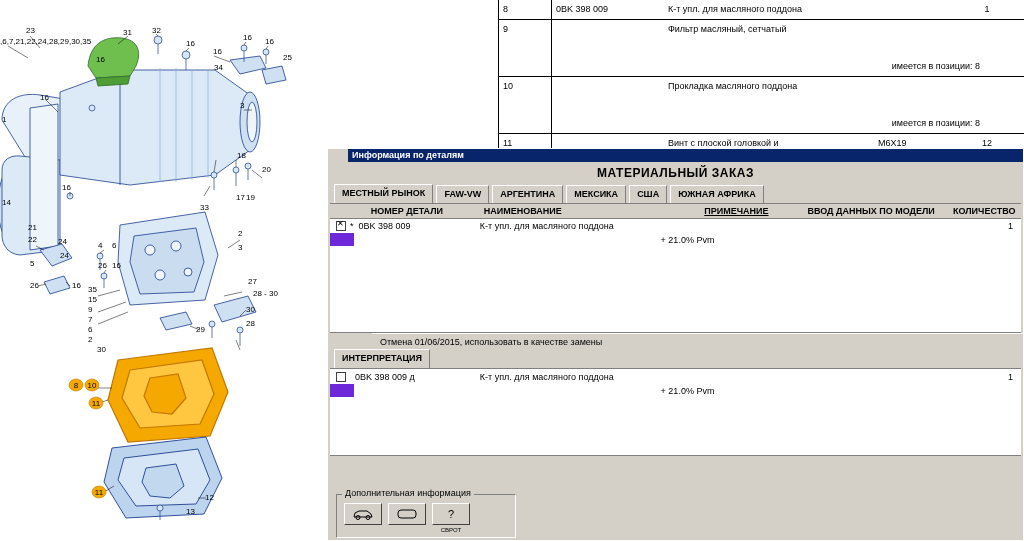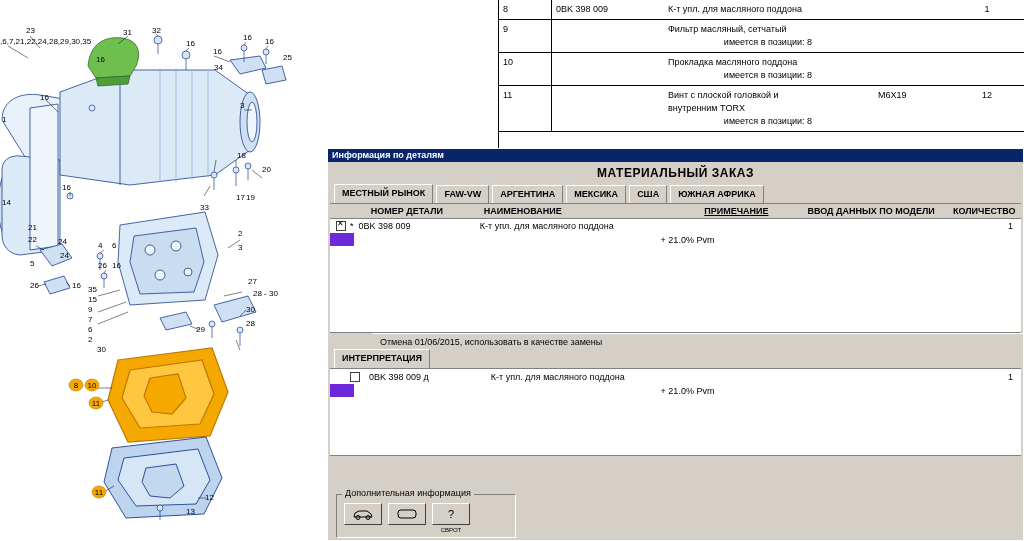--- a/index.html
+++ b/index.html
@@ -55,43 +55,45 @@
     line-height: 13px;
   }
   #top-table tr td:first-child { border-right: 1px solid #000; }
   .c-pos   { width: 44px; }
   .c-num   { width: 112px; }
   .c-name  { width: 210px; }
   .c-note  { width: 88px; text-align: left; }
   .c-qty   { width: 42px; text-align: center; }
   .pos-note {
     display: block;
-    text-align: center;
+    text-align: right;
     padding-right: 40px;
     font-size: 9px;
+    margin-top: 24px;
   }
 
   
   #details-window {
     position: absolute;
     left: 327px; top: 148px;
     width: 697px;
     height: 393px;
     background: #d4d0c8;
     border: 1px solid #ffffff;
     box-sizing: border-box;
   }
   #details-titlebar {
     height: 13px;
     background: #08246b;
     color: #ffffff;
     font-size: 9px;
     font-weight: bold;
     padding: 1px 0 0 4px;
     box-sizing: border-box;
+    margin-left: 20px;
   }
   #order-banner {
     height: 22px;
     background: #d4d0c8;
     color: #000;
     font-size: 12px;
     font-weight: bold;
     display: flex;
     align-items: center;
     justify-content: center;
@@ -554,21 +556,21 @@
       <div class="white-fill" style="height:86px;"></div>
     </div>
 
     <div id="cancel-note">Отмена 01/06/2015, использовать в качестве замены</div>
 
     <div id="interpretation-tabs">
       <div class="tab active">ИНТЕРПРЕТАЦИЯ</div>
     </div>
 
     <div class="grid-wrap">
-      <div class="grid-row" style="height:15px;padding-left:14px;">
+      <div class="grid-row" style="height:15px;">
         <div class="cell-part">
           <span class="checkbox"></span>
           <span class="star"></span>
           <span>0BK  398  009  д</span>
         </div>
         <div class="cell-name">К-т упл. для масляного поддона</div>
         <div class="cell-note"></div>
         <div class="cell-model"></div>
         <div class="cell-qty">1</div>
       </div>

